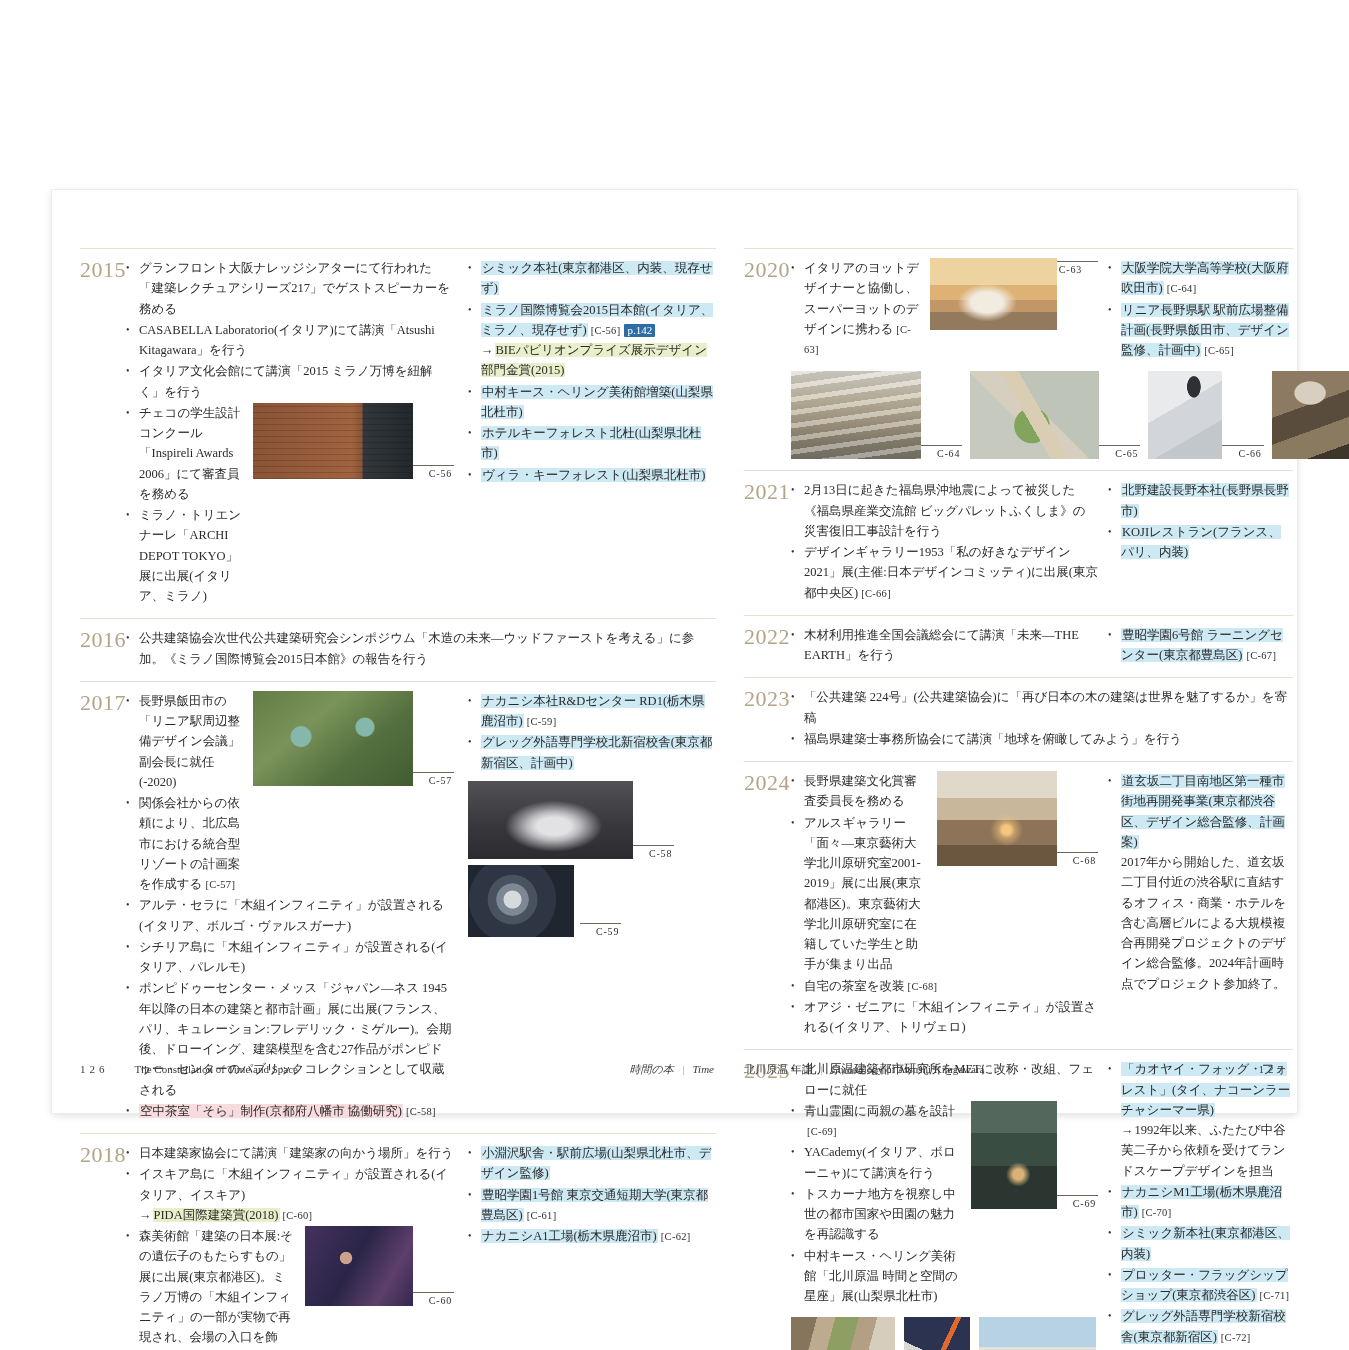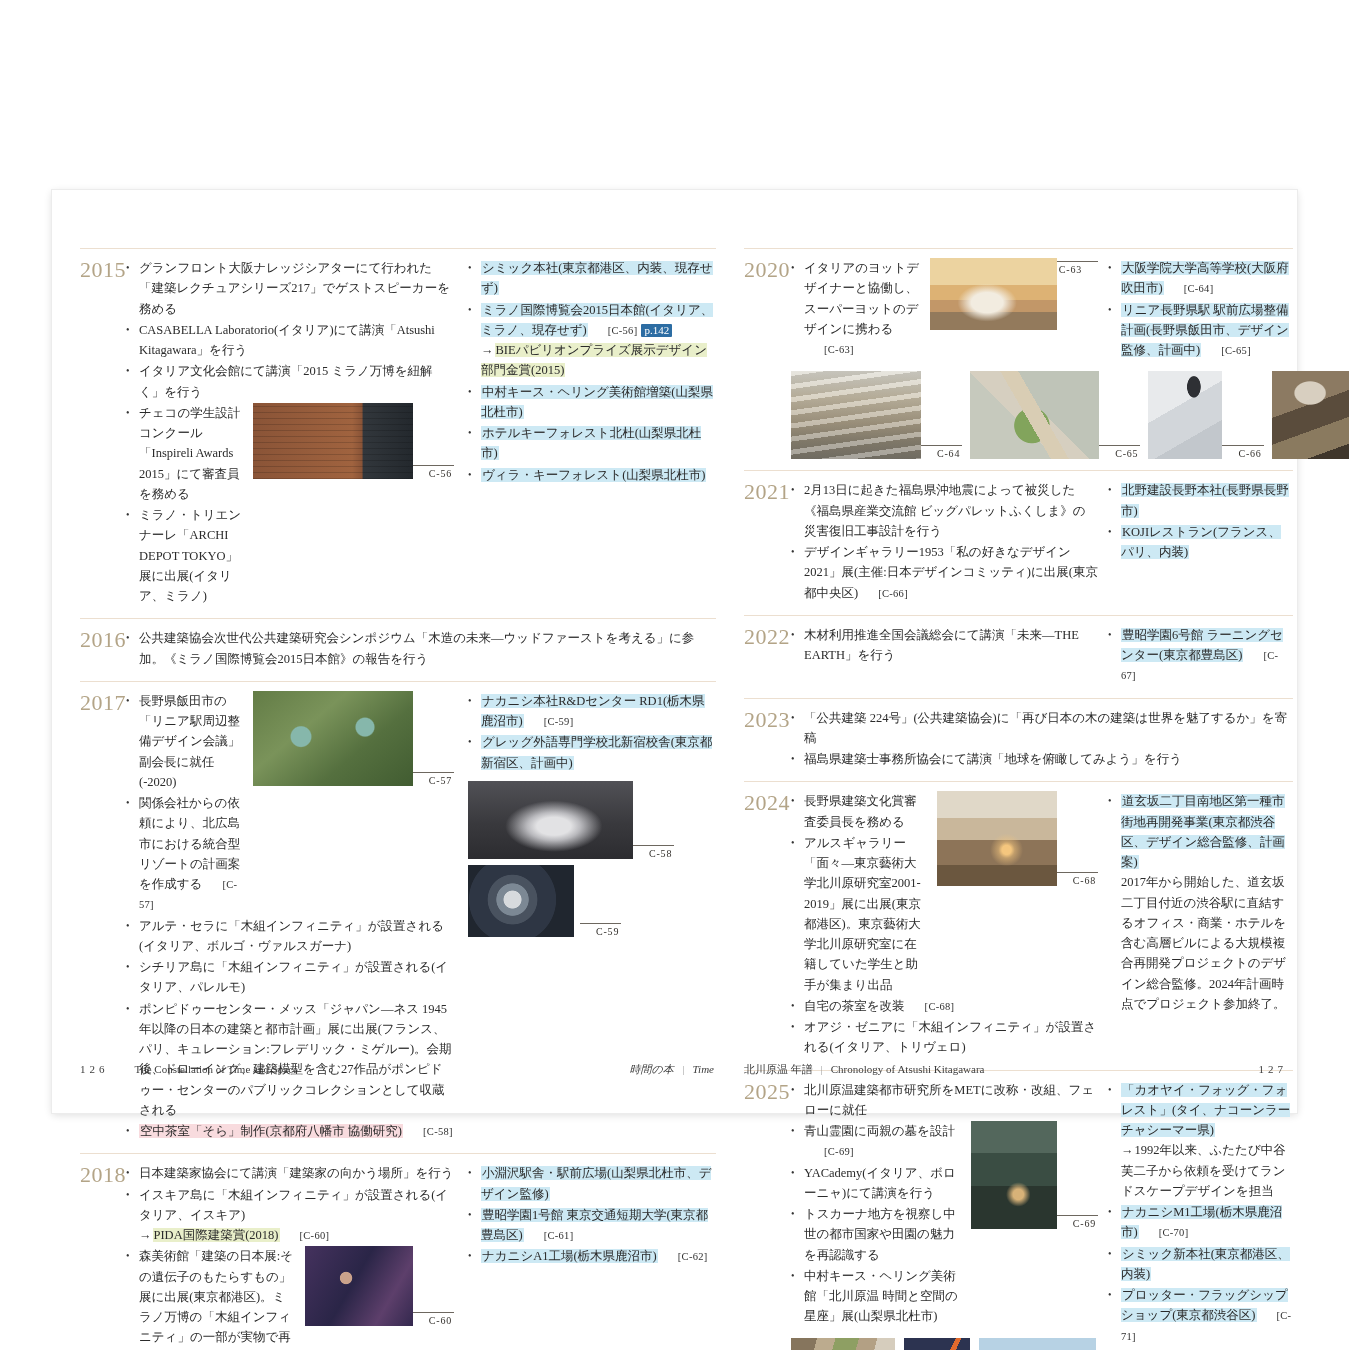--- a/index.html
+++ b/index.html
@@ -25,21 +25,21 @@
   .cside{width:248px;flex:none;}
   .page-right .cside{width:185px;}
 
   .lst{list-style:none;font-size:12.5px;line-height:1.62;}
   .lst li{display:flex;margin-bottom:1px;}
   .blt{width:13px;flex:none;font-size:10px;padding-top:2px;color:#333;}
   .txt{flex:1;min-width:0;}
   .seg-blue{background:var(--hl-blue);padding:0 1px;}
   .seg-green{background:var(--hl-green);padding:0 1px;}
   .seg-pink{background:var(--hl-pink);padding:0 1px;}
-  .seg-ref{font-size:10.5px;color:#2f2f2f;margin-left:20px;letter-spacing:.3px;}
+  .seg-ref{font-size:10.5px;color:#2f2f2f;margin-left:3px;letter-spacing:.3px;}
   .seg-badge{font-size:11px;background:var(--badge);color:#fff;padding:0 3px 1px;margin-left:4px;border-radius:1px;}
   .seg-arrow{margin-right:1px;}
 
   .row{display:flex;gap:8px;align-items:flex-start;}
   .grow{flex:1;min-width:0;}
   .fig{display:flex;flex:none;}
   .cap{align-self:flex-end;margin-top:3px;padding:2px 2px 0 16px;border-top:1px solid #6d675f;
        font-size:10px;color:#33302c;letter-spacing:.8px;}
   .cap-left{align-self:flex-start;padding:2px 16px 0 2px;}
   .fig-row{flex-direction:row;align-items:flex-end;gap:6px;}
@@ -132,21 +132,21 @@
                 </li>
                 <li>
                   <span class="blt">•</span>
                   <span class="txt"><span class="seg-plain">イタリア文化会館にて講演「2015 ミラノ万博を紐解く」を行う</span></span>
                 </li>
               </ul>
             <div class="row">
               <ul class="lst grow">
                   <li>
                     <span class="blt">•</span>
-                    <span class="txt"><span class="seg-plain">チェコの学生設計コンクール「Inspireli Awards 2015」にて審査員を務める</span></span>
+                    <span class="txt"><span class="seg-plain">チェコの学生設計コンクール「Inspireli Awards 2006」にて審査員を務める</span></span>
                   </li>
                   <li>
                     <span class="blt">•</span>
                     <span class="txt"><span class="seg-plain">ミラノ・トリエンナーレ「ARCHI DEPOT TOKYO」展に出展(イタリア、ミラノ)</span></span>
                   </li>
                 </ul>
               <figure class="fig">
                 <div class="ph ph-c56"></div>
                 <figcaption class="cap">C-56</figcaption>
               </figure>

